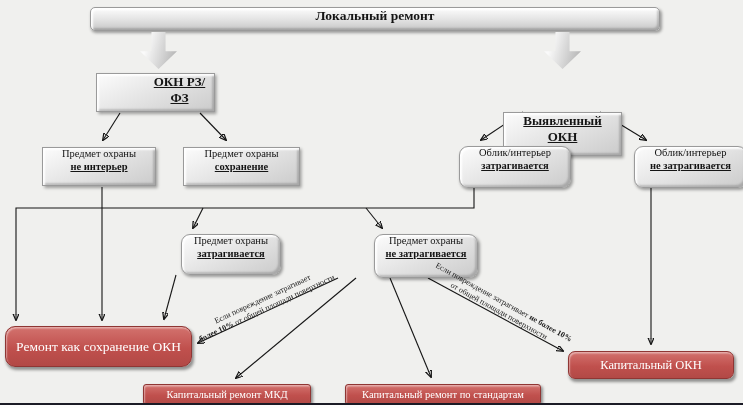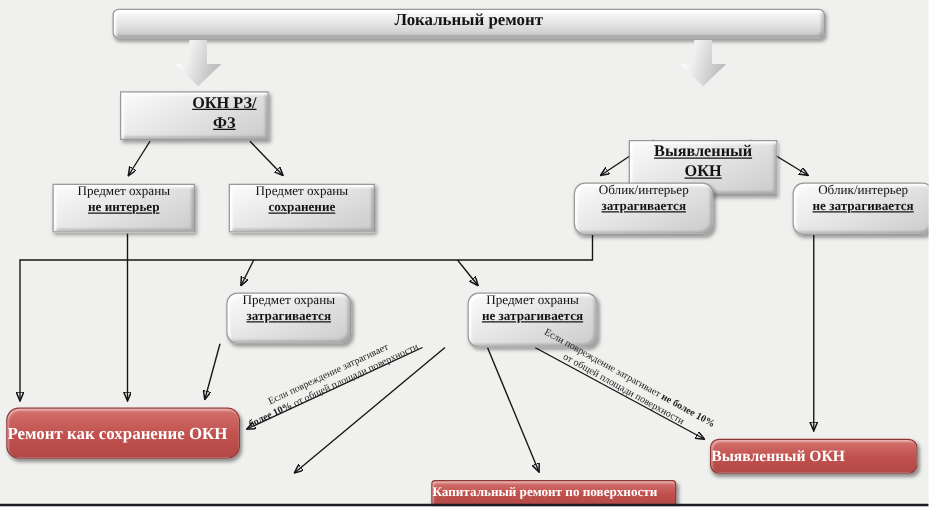--- a/index.html
+++ b/index.html
@@ -18,24 +18,24 @@
                inset -2px -2px 2px rgba(0,0,0,.18),
                1.5px 2px 3px rgba(0,0,0,.35);
     text-align:center;line-height:1.22;
   }
   .round{border-radius:9px;margin-left:40px;}
   .title-box{border-radius:5px;background:linear-gradient(180deg,#fdfdfd 0%,#e2e2e2 55%,#c7c7c7 100%);}
   .bu{font-weight:bold;text-decoration:underline;}
   .b{font-weight:bold;}
   
   .rbox{
-    position:absolute;display:flex;align-items:center;justify-content:flex-start;
+    position:absolute;display:flex;align-items:center;justify-content:center;
     background:linear-gradient(180deg,#d3726e 0%,#c0504d 55%,#b24946 100%);
     border:1px solid #8f3634;box-sizing:border-box;
-    color:#fff;font-weight:bold;text-align:center;
+    color:#fff;font-weight:normal;text-align:center;
     box-shadow:inset 1px 1.5px 1.5px rgba(255,255,255,.45),1.5px 2.5px 3px rgba(0,0,0,.4);
   }
   
   .block-arrow{
     position:absolute;width:37px;height:37px;
     background:linear-gradient(105deg,#fafafa 20%,#b2b2b2 95%);
     clip-path:polygon(31% 0,69% 0,69% 52%,100% 52%,50% 100%,0 52%,31% 52%);
     filter:drop-shadow(1px 1.5px 1px rgba(0,0,0,.35));
   }
   
@@ -124,22 +124,25 @@
   </div>
   <div class="edge-label" style="left:405px;top:297px;width:192px;transform:rotate(29deg);">
     <div><span>Если повреждение затрагивает </span><span class="b">не более 10%</span></div>
     <div><span>от общей площади поверхности</span></div>
   </div>
 
   <div class="rbox" style="left:5px;top:326px;width:187px;height:41px;font-size:13.5px;border-radius:10px;">
     <span>Ремонт как сохранение ОКН</span>
   </div>
   <div class="rbox" style="left:568px;top:351px;width:166px;height:28px;font-size:12.5px;border-radius:7px;">
-    <span>Выявленный ОКН</span>
+    <span>Капитальный ОКН</span>
+  </div>
+  <div class="rbox" style="left:143px;top:384px;width:168px;height:21px;font-size:10.5px;border-radius:3px;">
+    <span>Капитальный ремонт МКД</span>
   </div>
   <div class="rbox" style="left:345px;top:384px;width:196px;height:21px;font-size:10.5px;border-radius:3px;">
-    <span>Капитальный ремонт по поверхности</span>
+    <span>Капитальный ремонт по стандартам</span>
   </div>
 
   <div class="bottom-white"></div>
   <div class="bottom-rule"></div>
 
 </div>
 
 </body></html>

